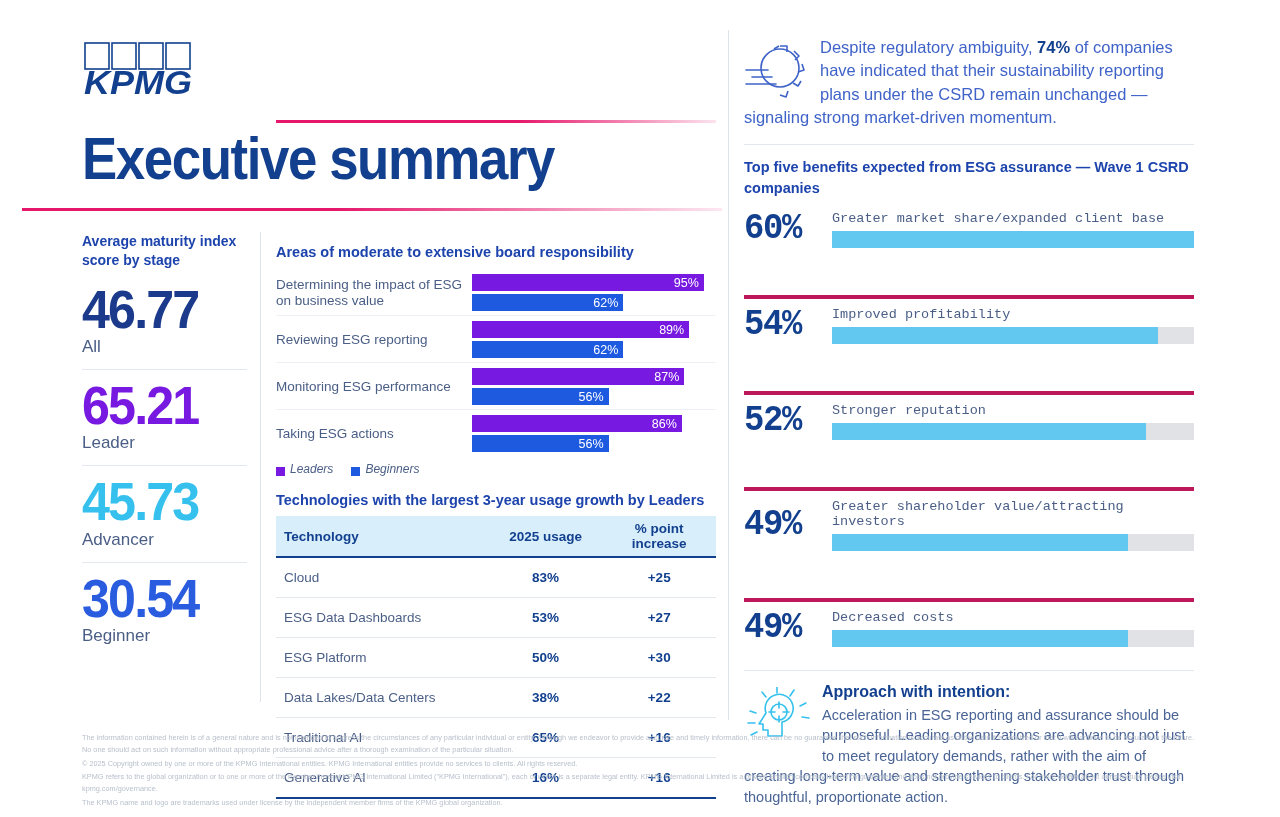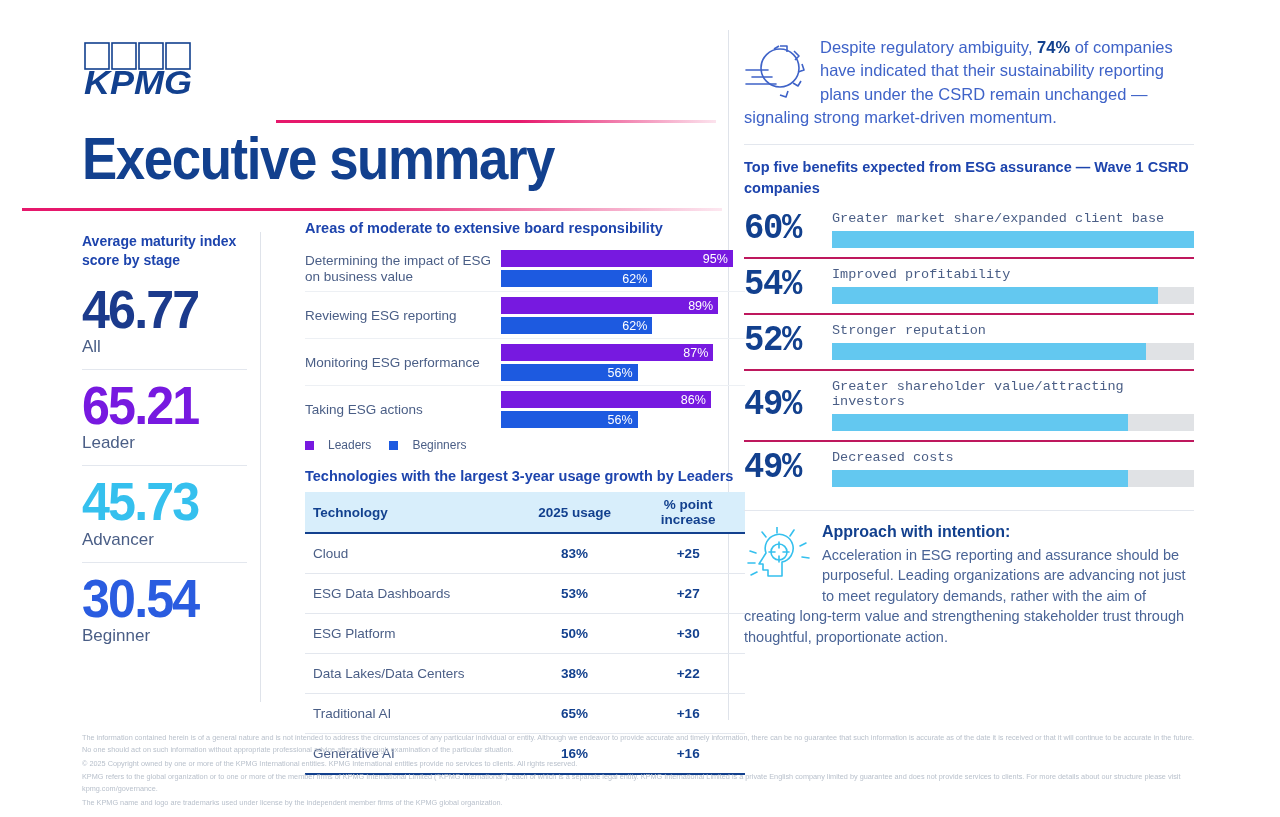--- a/index.html
+++ b/index.html
@@ -52,42 +52,42 @@
   }
   .stat { position: relative; }
   .stat-value {
     font-size: 54px; font-weight: 700; line-height: 0.95;
     letter-spacing: -2px; transform: scaleX(0.93); transform-origin: left center;
   }
   .stat-label { font-size: 17px; color: #4a5e86; margin-top: 2px; }
   .stat-sep { height: 1px; background: #e3e7ee; margin: 12px 0 10px 0; }
 
   
-  .col-mid { position: absolute; left: 276px; top: 220px; width: 440px; margin-left: 29px; }
+  .col-mid { position: absolute; left: 276px; top: 244px; width: 440px; }
   .mid-title { font-size: 14.5px; font-weight: 700; color: #1d44ad; }
 
   .barchart { margin-top: 9px; }
   .bargroup { display: flex; align-items: center; position: relative; padding: 5px 0 4px 0; }
   .bargroup + .bargroup { border-top: 1px solid #edf0f4; }
   .bar-label {
     width: 196px; text-align: left; padding-right: 9px; box-sizing: border-box;
     font-size: 13.5px; color: #4a5e86; line-height: 1.18;
   }
   .bar-track { flex: 1; }
   .bar-row { position: relative; height: 17px; margin-bottom: 3px; }
   .bar-row:last-child { margin-bottom: 0; }
   .bar-fill { height: 100%; position: relative; }
   .bar-fill.leaders { background: #7719e0; }
   .bar-fill.beginners { background: #1d5ae0; }
   .bar-val {
     position: absolute; right: 5px; top: 50%; transform: translateY(-50%);
     color: #ffffff; font-size: 12.5px; white-space: nowrap;
   }
   .legend { display: flex; gap: 18px; align-items: center; margin-top: 6px; }
-  .legend-item { display: flex; align-items: center; gap: 14px; font-size: 12px; color: #4a5e86; }
+  .legend-item { display: flex; align-items: flex-end; gap: 5px; font-size: 12px; color: #4a5e86; font-style: italic; }
   .swatch { width: 9px; height: 9px; display: inline-block; }
   .swatch.leaders { background: #7719e0; }
   .swatch.beginners { background: #1d5ae0; }
 
   .tech-title { font-size: 14.5px; font-weight: 700; color: #1d44ad; margin-top: 16px; }
   table.tech { width: 100%; border-collapse: collapse; margin-top: 8px; table-layout: fixed; }
   table.tech th {
     background: #d8eefb; color: #12408e; font-size: 13.5px; font-weight: 700;
     padding: 5px 8px; text-align: center;
   }
@@ -107,21 +107,21 @@
   .intro { font-size: 16.5px; line-height: 1.42; color: #3f63c8; }
   .intro .icon-float { float: left; width: 68px; height: 62px; margin: 2px 8px 0 0; }
   .intro b { font-weight: 700; color: #12408e; }
   .hdiv { height: 1px; background: #e3e7ee; margin: 14px 0 12px 0; }
   .benefits-head { font-size: 14.5px; font-weight: 700; color: #1d44ad; line-height: 1.45; }
 
   .benefit-list { margin-top: 12px; }
   .benefit {
     display: flex; align-items: center; gap: 10px; padding-bottom: 9px; font-family: Liberation Mono, monospace;
   }
-  .benefit + .benefit { border-top: 2px solid #be185d; padding-top: 8px; }
+  .benefit + .benefit { border-top: 4px solid #be185d; padding-top: 8px; margin-top: 38px; }
   .benefit-pct {
     font-size: 36px; font-weight: 700; color: #12408e; line-height: 0.9;
     letter-spacing: -1.4px; width: 78px; flex: none;
     transform: scaleX(0.94); transform-origin: left bottom;
   }
   .benefit-body { flex: 1; }
   .benefit-label { font-size: 13.5px; color: #4a5e86; margin-bottom: 5px; }
   .benefit-track { height: 17px; background: #e0e2e5; width: 100%; }
   .benefit-bar { height: 100%; background: #63c8f0; }
 

